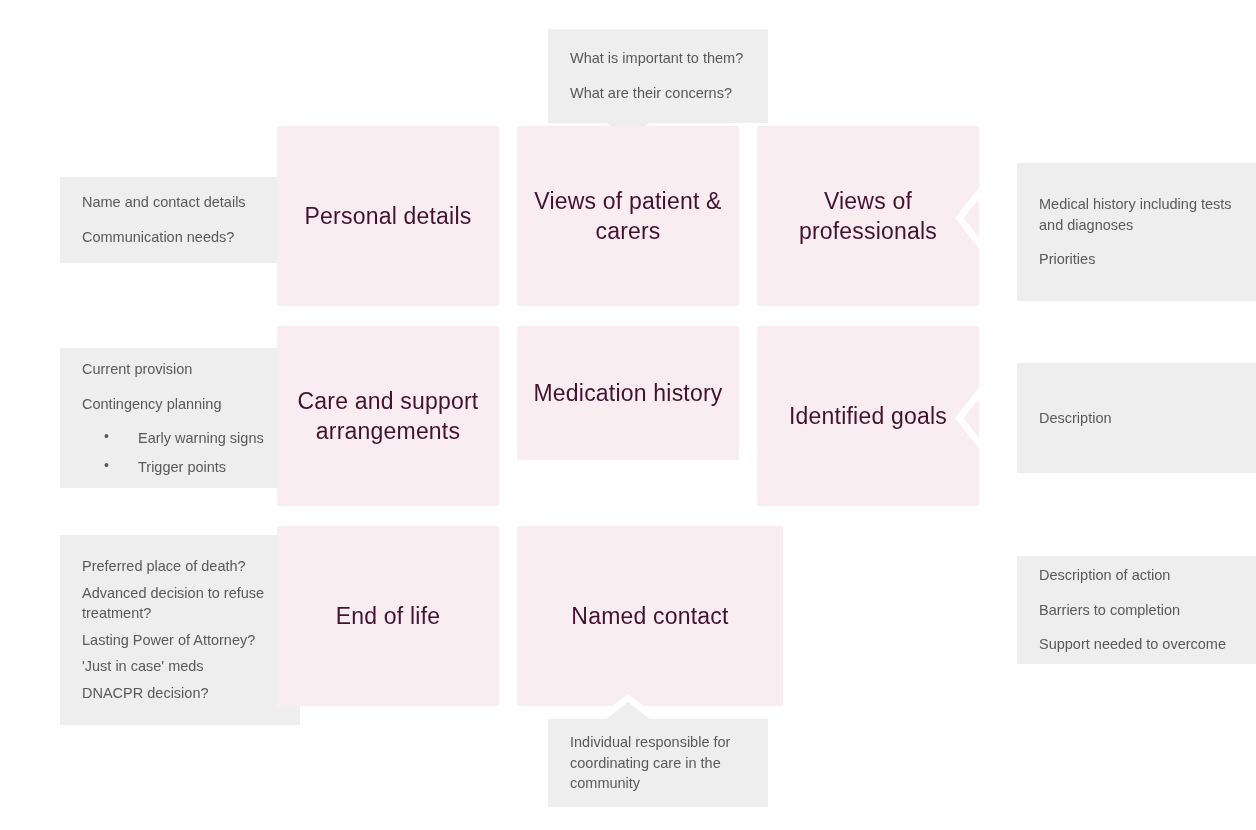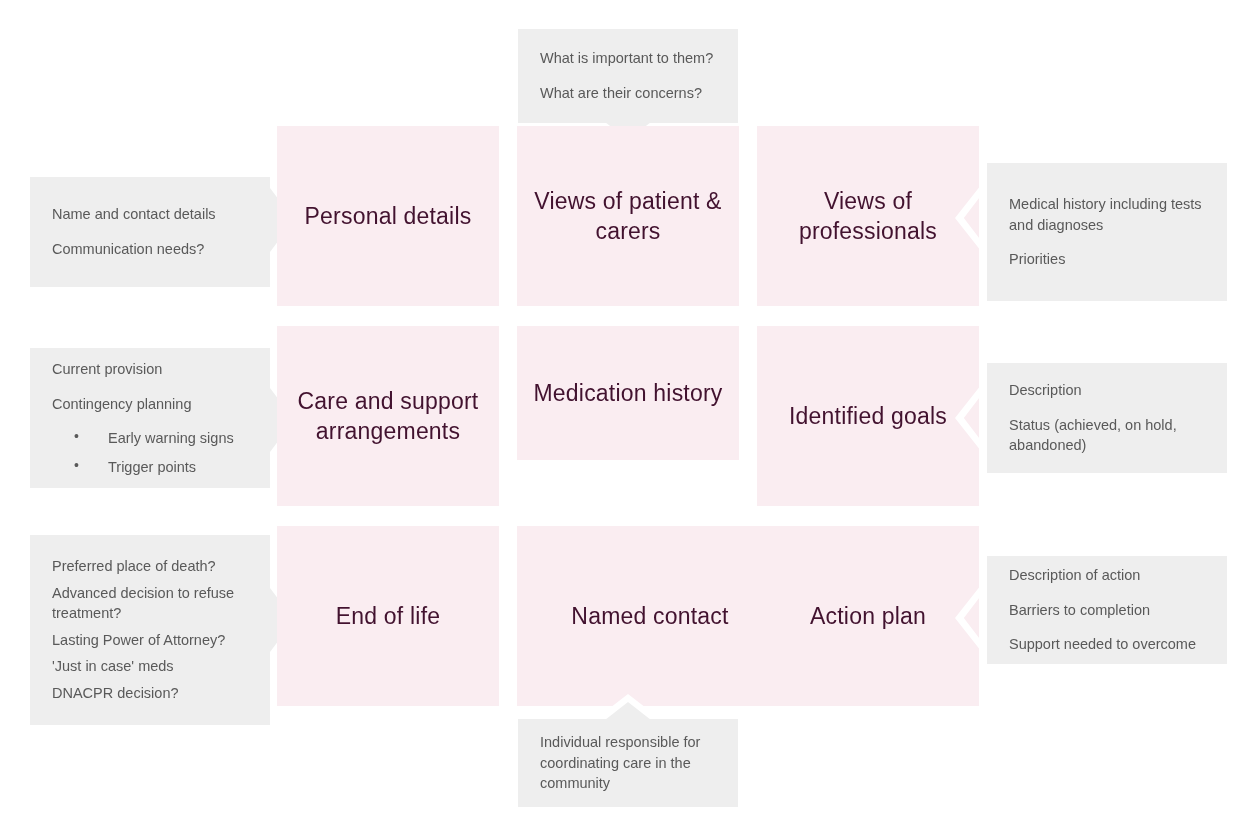--- a/index.html
+++ b/index.html
@@ -37,20 +37,21 @@
   }
 
   
   .grey-box {
     position: absolute;
     background: #eeeeee;
     color: #595959;
     font-size: 14.5px;
     line-height: 1.42;
     box-sizing: border-box;
+    margin-left: 30px;
   }
   .grey-box .lines {
     position: absolute;
     left: 22px;
     right: 16px;
     top: 50%;
     transform: translateY(-50%);
   }
   .grey-box p {
     margin: 0 0 14px 0;
@@ -135,21 +136,21 @@
 
   <div class="grey-box" style="left:518px; top:29px; width:220px; height:94px;">
     <div class="lines">
       <p>What is important to them?</p>
       <p>What are their concerns?</p>
     </div>
   </div>
   <div class="chev tab-down" style="left:605px; top:122px;"></div>
   <div class="chev notch-down" style="left:597px; top:126px;"></div>
 
-  <div class="grey-box" style="left:30px; top:177px; width:240px; height:110px;">
+  <div class="grey-box" style="left:30px; top:177px; width:240px; height:86px;">
     <div class="lines">
       <p>Name and contact details</p>
       <p>Communication needs?</p>
     </div>
   </div>
   <div class="chev chev-right" style="left:270px; top:188px;"></div>
 
   <div class="pink-box" style="left:277px; top:126px; width:222px; height:180px;">
     <span>Personal details</span>
   </div>
@@ -191,21 +192,20 @@
   </div>
 
   <div class="pink-box" style="left:757px; top:326px; width:222px; height:180px;">
     <span>Identified goals</span>
   </div>
 
   <div class="chev notch-right" style="left:955px; top:385px;"></div>
   <div class="grey-box" style="left:987px; top:363px; width:240px; height:110px;">
     <div class="lines">
       <p>Description</p>
-      <p>Status (achieved, on hold, abandoned)</p>
     </div>
   </div>
 
   <div class="grey-box" style="left:30px; top:535px; width:240px; height:190px;">
     <div class="lines">
       <p style="margin-bottom:6px;">Preferred place of death?</p>
       <p style="margin-bottom:6px;">Advanced decision to refuse treatment?</p>
       <p style="margin-bottom:6px;">Lasting Power of Attorney?</p>
       <p style="margin-bottom:6px;">'Just in case' meds</p>
       <p>DNACPR decision?</p>
@@ -214,23 +214,20 @@
   <div class="chev chev-right" style="left:270px; top:588px;"></div>
 
   <div class="pink-box" style="left:277px; top:526px; width:222px; height:180px;">
     <span>End of life</span>
   </div>
 
   <div class="pink-box" style="left:517px; top:526px; width:266px; height:180px;">
     <span>Named contact</span>
   </div>
 
-  <div class="pink-box" style="left:757px; top:526px; width:222px; height:180px;">
-    <span>Action plan</span>
-  </div>
 
   <div class="chev notch-right" style="left:955px; top:585px;"></div>
   <div class="grey-box" style="left:987px; top:556px; width:240px; height:108px;">
     <div class="lines">
       <p>Description of action</p>
       <p>Barriers to completion</p>
       <p>Support needed to overcome</p>
     </div>
   </div>
 

